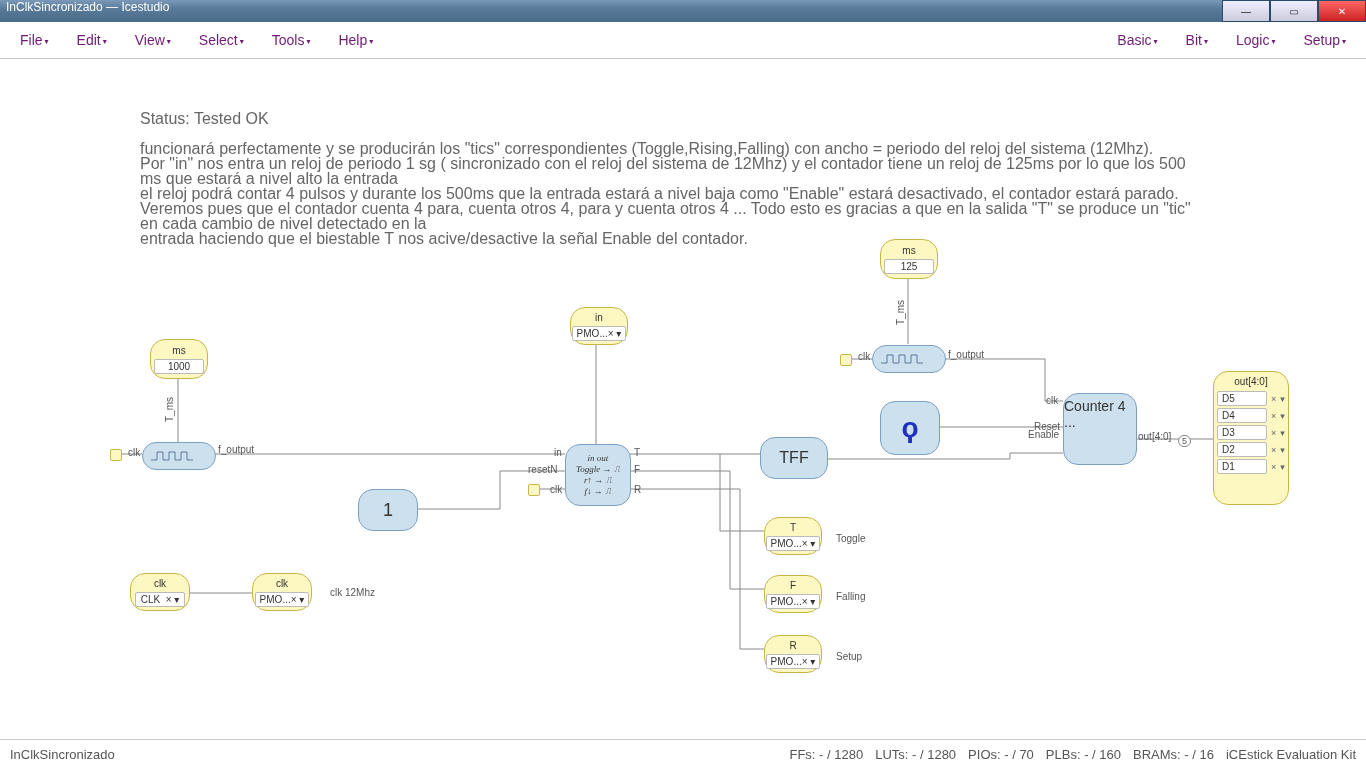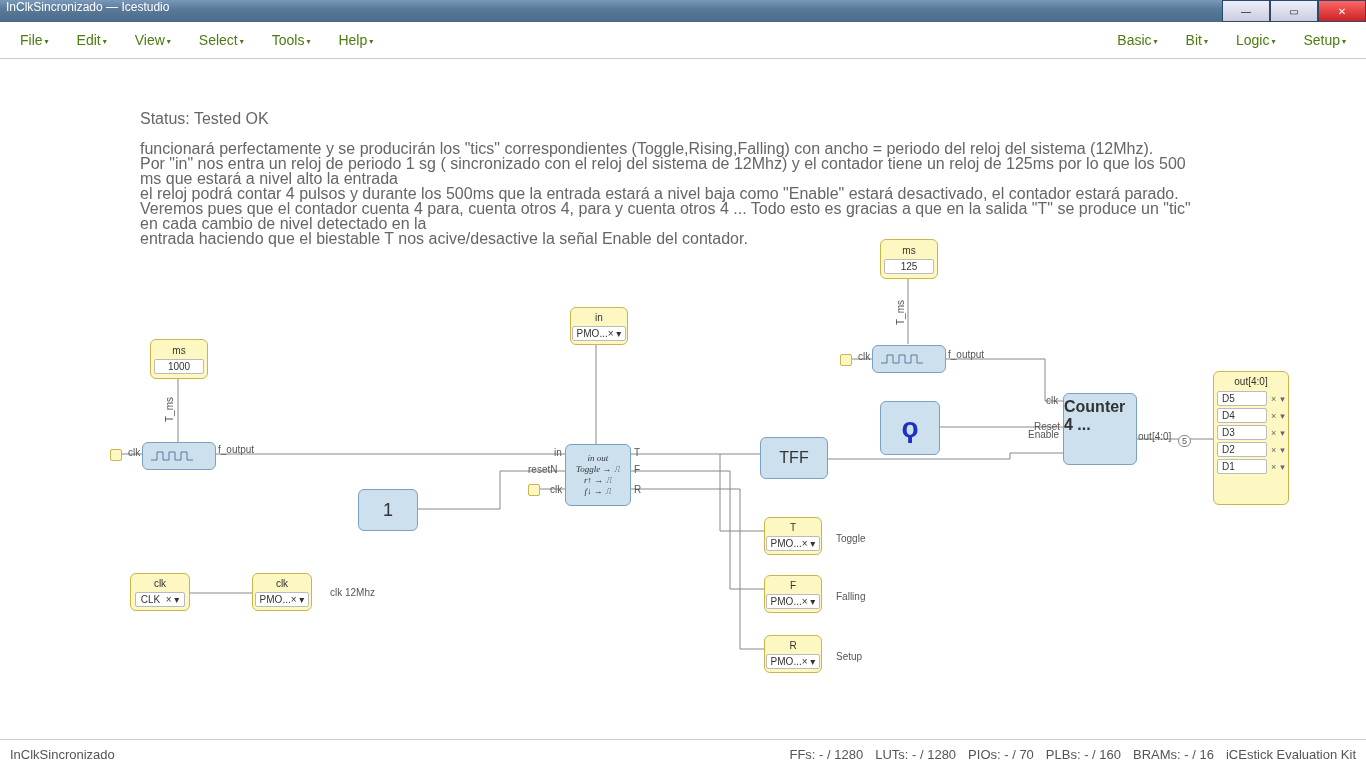--- a/index.html
+++ b/index.html
@@ -4,27 +4,27 @@
 <style>
   html,body{margin:0;padding:0;width:1366px;height:768px;font-family:Arial,Helvetica,sans-serif;font-size:12px;color:#333;overflow:hidden;background:#fff}
   
   .titlebar{height:22px;background:linear-gradient(#7a99b8,#5a7a9a 40%,#4a6a8a);display:flex;align-items:flex-start;justify-content:space-between;color:#fff;font-size:12px;padding-left:6px}
   .winbtns{display:flex}
   .winbtn{width:46px;height:20px;display:flex;align-items:center;justify-content:center;border:1px solid #2a4a6a;background:linear-gradient(#eef,#ccd);color:#222;font-size:10px}
   .winbtn.close{background:linear-gradient(#f66,#c22);color:#fff}
   
   .menubar{height:36px;background:#fff;border-bottom:1px solid #ccc;display:flex;align-items:center;justify-content:space-between;padding:0 6px}
   .menul,.menur{display:flex;gap:0}
-  .menuitem{padding:8px 14px;cursor:pointer;font-size:14px;color:#4d7c0f}
+  .menuitem{padding:8px 14px;cursor:pointer;font-size:14px;color:#701a75}
   .caret{font-size:8px;vertical-align:middle;margin-left:2px}
   
   .canvas{position:relative;width:1366px;height:670px;background:#fff}
   .info{position:absolute;font-size:16px;line-height:15px;color:#666}
   
-  .blk{position:absolute;border:1px solid #888;border-radius:6px;display:flex;flex-direction:column;align-items:center;justify-content:center;font-size:11px}
+  .blk{position:absolute;border:1px solid #888;border-radius:15px;display:flex;flex-direction:column;align-items:center;justify-content:center;font-size:11px}
   .yellow{background:#fdf7c1;border-color:#c9b64a}
   .blue{background:#cde0ee;border-color:#7aa0c4}
   .fieldbox{background:#fff;border:1px solid #bbb;border-radius:2px;padding:1px 4px;font-size:10px;min-width:40px;text-align:center;display:inline-block}
   .ttl{font-size:10px;margin-bottom:3px}
   .portlbl{position:absolute;font-size:10px;color:#555;white-space:nowrap}
   .stub{position:absolute;width:10px;height:10px;background:#fdf7c1;border:1px solid #c9b64a;border-radius:2px}
   
   .wires{position:absolute;left:0;top:0;width:1366px;height:670px;pointer-events:none}
   .wires path,.wires line{stroke:#888;stroke-width:1;fill:none}
   
@@ -166,21 +166,21 @@
   <div class="blk blue" style="left:872px;top:286px;width:72px;height:26px">
     <svg width="60" height="16">
         <path d="M2 12 h6 v-8 h6 v8 h6 v-8 h6 v8 h6 v-8 h6 v8 h6" stroke="#5a7a9a" fill="none"></path>
       </svg>
   </div>
   <div class="portlbl" style="left:858px;top:292px">clk</div>
   <div class="portlbl" style="left:948px;top:290px">f_output</div>
   <div class="stub" style="left:840px;top:295px"></div>
 
   <div class="blk blue" style="left:1063px;top:334px;width:72px;height:66px;justify-content:flex-start;padding-top:4px">
-    <span style="font-size:16px;font-weight:bold">Counter 4 ...</span>
+    <span style="font-size:14px;font-weight:normal">Counter 4 ...</span>
   </div>
   <div class="portlbl" style="left:1046px;top:336px">clk</div>
   <div class="portlbl" style="left:1034px;top:362px">Reset</div>
   <div class="portlbl" style="left:1028px;top:370px">Enable</div>
   <div class="portlbl" style="left:1138px;top:372px">out[4:0]</div>
   <div class="portlbl" style="left:1178px;top:376px;border:1px solid #888;border-radius:6px;padding:0 3px;background:#fff;font-size:9px">5</div>
 
   <div class="blk yellow" style="left:764px;top:458px;width:56px;height:36px">
     <div class="ttl">T</div>
     <div class="fieldbox"><span>PMO...</span><span>×</span> <span>▾</span></div>

